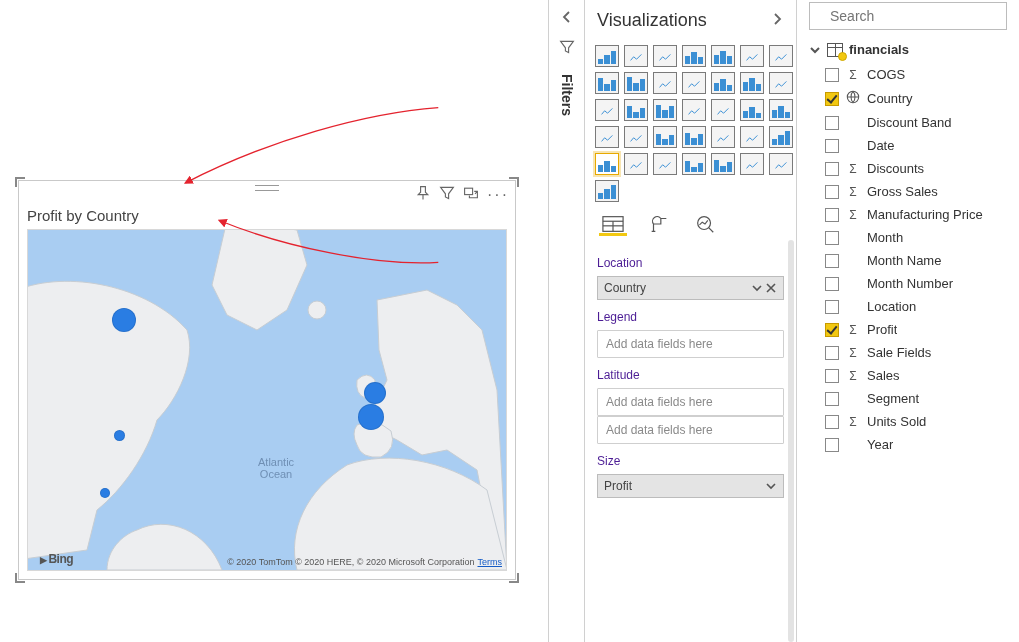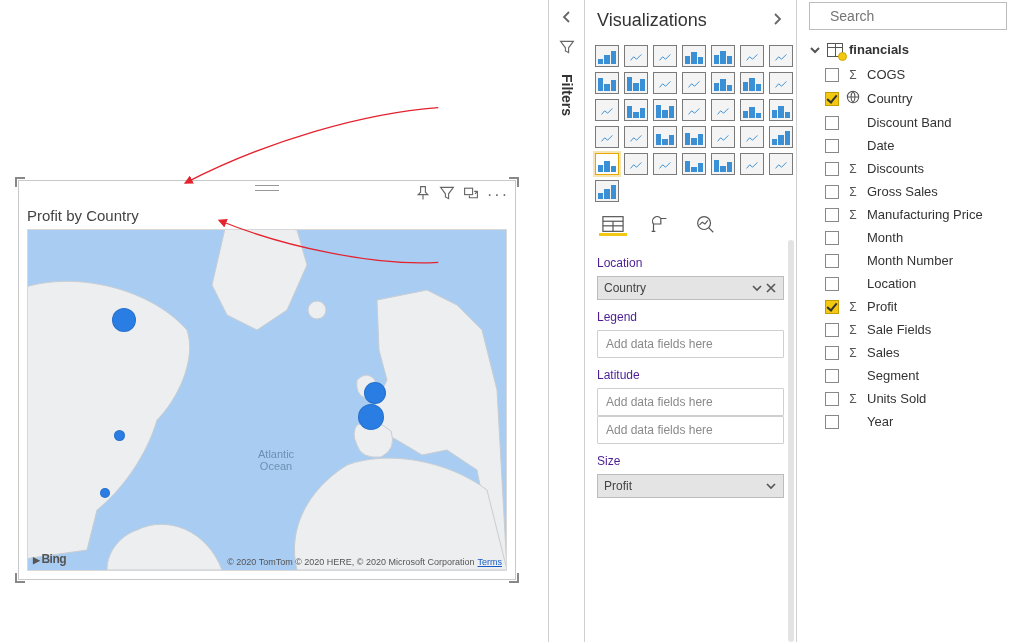--- a/index.html
+++ b/index.html
@@ -42,21 +42,21 @@
   }
   .map-bg { width: 100%; height: 100%; display: block; }
   .bubble { position: absolute; border-radius: 50%; background: #2a7de3; box-shadow: 0 0 0 1px rgba(0,0,0,.1) inset; }
   .bubble.b1 { left: 84px; top: 78px; width: 24px; height: 24px; }
   .bubble.b2 { left: 86px; top: 200px; width: 11px; height: 11px; }
   .bubble.b3 { left: 72px; top: 258px; width: 10px; height: 10px; }
   .bubble.b4 { left: 336px; top: 152px; width: 22px; height: 22px; }
   .bubble.b5 { left: 330px; top: 174px; width: 26px; height: 26px; }
 
   .map-label { position: absolute; font-size: 11px; color: #6f8fb4; text-align: center; line-height: 1.1; }
-  .bing-logo { position: absolute; left: 5px; bottom: 4px; font-size: 12px; font-weight: bold; letter-spacing: -.5px; color: #555; }
+  .bing-logo { position: absolute; left: 12px; bottom: 4px; font-size: 12px; font-weight: bold; letter-spacing: -.5px; color: #555; }
   .bing-logo::before { content: "▶"; font-size: 9px; margin-right: 2px; }
   .attrib { position: absolute; right: 4px; bottom: 3px; font-size: 9px; color: #555; }
   .attrib a { color: #155cc6; text-decoration: underline; margin-left: 3px; }
 
   
   .overlay-svg { position: absolute; inset: 0; pointer-events: none; }
 
   
   .filters-strip { width: 36px; border-right: 1px solid #d0d0d0; display: flex; flex-direction: column; align-items: center; padding-top: 10px; gap: 12px; }
   .filters-strip .chev { cursor: pointer; color: #555; }
@@ -166,21 +166,21 @@
 
           <path d="M320 235 C360 220 420 230 460 260 L480 340 L270 340 C260 300 280 260 320 235 Z" fill="#edeef0" stroke="#c7cdd3"></path>
 
           <path d="M110 300 C140 285 180 300 195 340 L80 340 C80 320 95 305 110 300 Z" fill="#edeef0" stroke="#c7cdd3"></path>
         </svg>
         <div class="bubble b1"></div>
         <div class="bubble b2"></div>
         <div class="bubble b3"></div>
         <div class="bubble b4"></div>
         <div class="bubble b5"></div>
-        <div class="map-label" style="left:230px; top:218px; white-space:pre;">Atlantic
+        <div class="map-label" style="left:230px; top:226px; white-space:pre;">Atlantic
 Ocean</div>
         <div class="bing-logo">Bing</div>
         <div class="attrib">
           <span>© 2020 TomTom © 2020 HERE, © 2020 Microsoft Corporation</span><a href="#">Terms</a>
         </div>
       </div>
     </div>
 
     <svg class="overlay-svg" viewBox="0 0 1019 642">
       <defs>
@@ -597,20 +597,25 @@
           <span class="f-name">Manufacturing Price</span>
         </div>
         <div class="field-item">
           <span class="cbox"></span>
           <span class="f-ic"></span>
           <span class="f-name">Month</span>
         </div>
         <div class="field-item">
           <span class="cbox"></span>
           <span class="f-ic"></span>
+          <span class="f-name">Month Name</span>
+        </div>
+        <div class="field-item">
+          <span class="cbox"></span>
+          <span class="f-ic"></span>
           <span class="f-name">Month Number</span>
         </div>
         <div class="field-item">
           <span class="cbox"></span>
           <span class="f-ic"></span>
           <span class="f-name">Location</span>
         </div>
         <div class="field-item">
           <span class="cbox checked"></span>
           <span class="f-ic">Σ</span>

